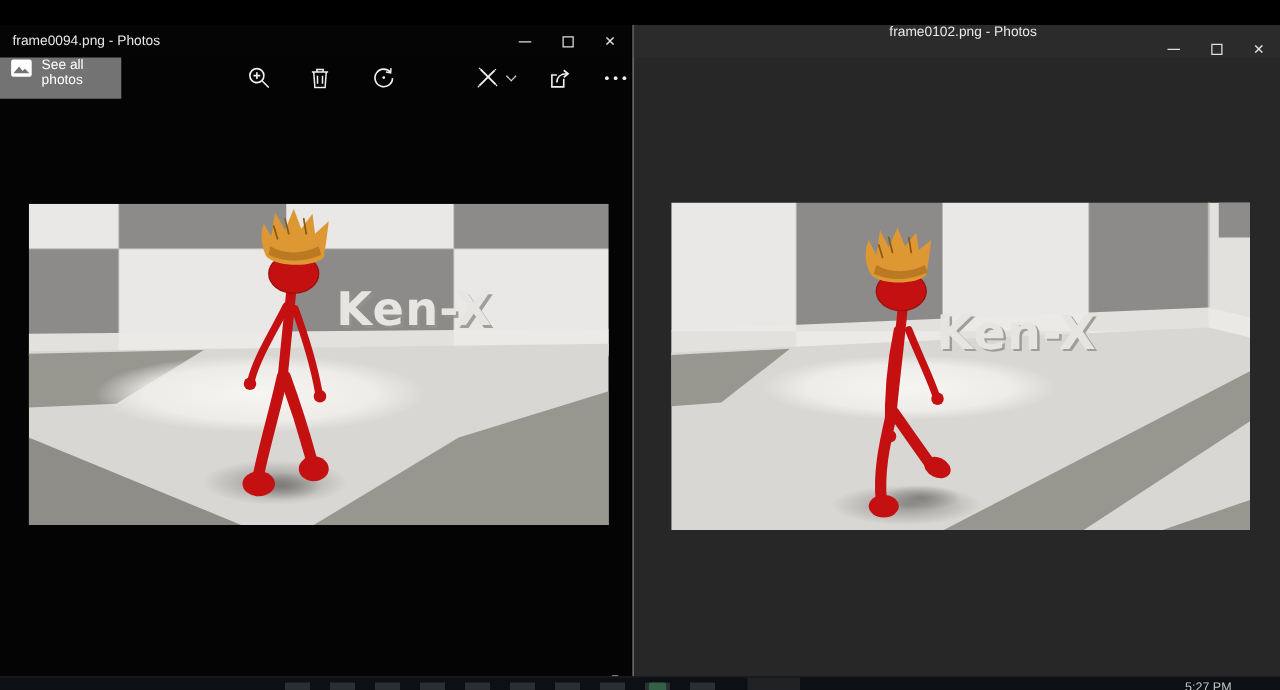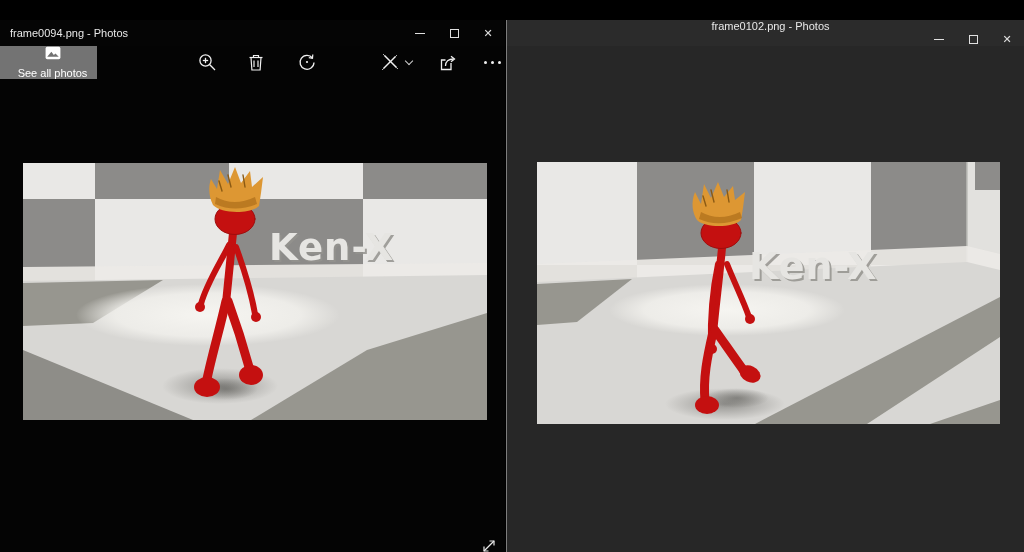--- a/index.html
+++ b/index.html
@@ -18,21 +18,21 @@
   .titlebar-right { background:#2b2b2b;flex-direction:column; }
   .title-text { font-size:11px; color:#e8e8e8; padding-left:10px; white-space:nowrap; }
   .caption-btns { margin-left:auto; display:flex; height:100%; }
   .cap-btn { width:34px; height:100%; display:flex; align-items:center; justify-content:center;
              color:#e0e0e0; font-size:11px; }
   .glyph-min { display:block; width:10px; height:1px; background:#e0e0e0; }
   .glyph-max { display:block; width:9px; height:9px; border:1px solid #e0e0e0; }
 
   
   .see-all-btn { position:absolute; left:0; top:26px; width:97px; height:33px;
-    background:#737373; display:flex; align-items:center; gap:7px; padding-left:8px;flex-direction:column; }
+    background:#737373; display:flex; align-items:flex-start; gap:7px; padding-left:8px; }
   .see-all-label { color:#fff; font-size:11px; }
   .tool-btn { position:absolute; top:28px; width:28px; height:28px;
     display:flex; align-items:center; justify-content:center; }
   .tool-btn svg { display:block; }
   .chev { position:absolute; top:38px; width:8px; height:8px; }
   .chev:before { content:""; position:absolute; left:0; top:0; width:5px; height:5px;
     border-right:1px solid #cfcfcf; border-bottom:1px solid #cfcfcf; transform:rotate(45deg); }
   .more-dots { display:flex; gap:4px; }
   .more-dots i { width:3px; height:3px; border-radius:50%; background:#f0f0f0; }
 
@@ -269,14 +269,20 @@
         <ellipse cx="184" cy="71" rx="20" ry="15.5" fill="#c41010" stroke="#9e0d0d" stroke-width="1"></ellipse>
         <g stroke="none">
           <path d="M160,58 C155,50 154,40 158,30 L164,42 L167,22 L174,36 L181,20 L187,35 L196,24 L198,38 L208,30 L206,46 L204,58 C196,66 168,66 160,58 Z" fill="#dd9733"></path>
           <path d="M162,57 Q182,66 205,56 L203,50 Q182,60 164,50 Z" fill="#b5741f" opacity="0.85"></path>
           <path d="M174,28 L177,40 M190,28 L192,40 M166,34 L169,44" stroke="#8a5a14" stroke-width="1.4"></path>
         </g>
       </g>
     </svg>
   </div>
 
+  <div class="taskbar">
+    <div class="tb-icons"></div>
+    <div class="tb-green"></div>
+    <div class="tb-active"></div>
+    <div class="tb-clock">5:27 PM</div>
+  </div>
 
 </div>
 
 </body></html>

